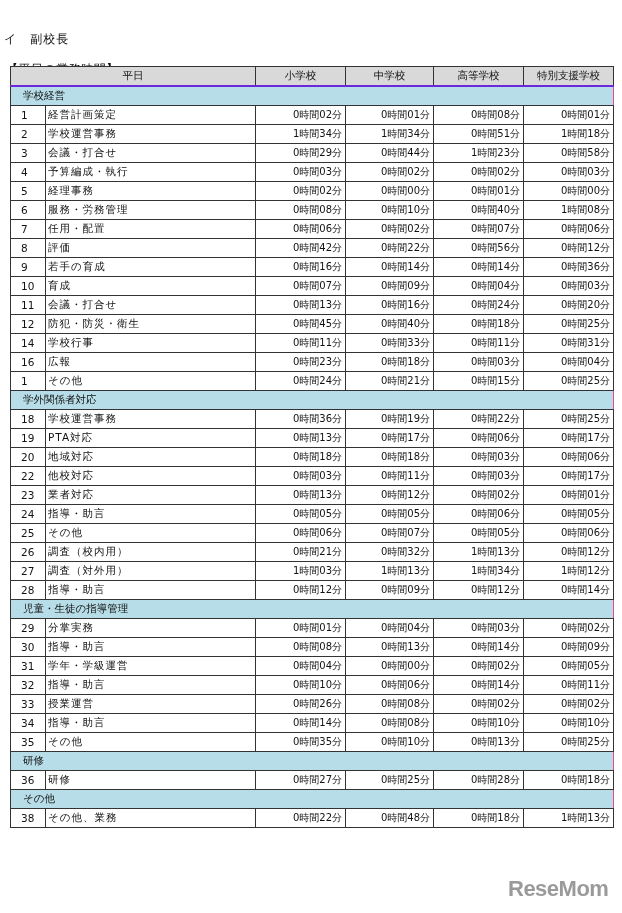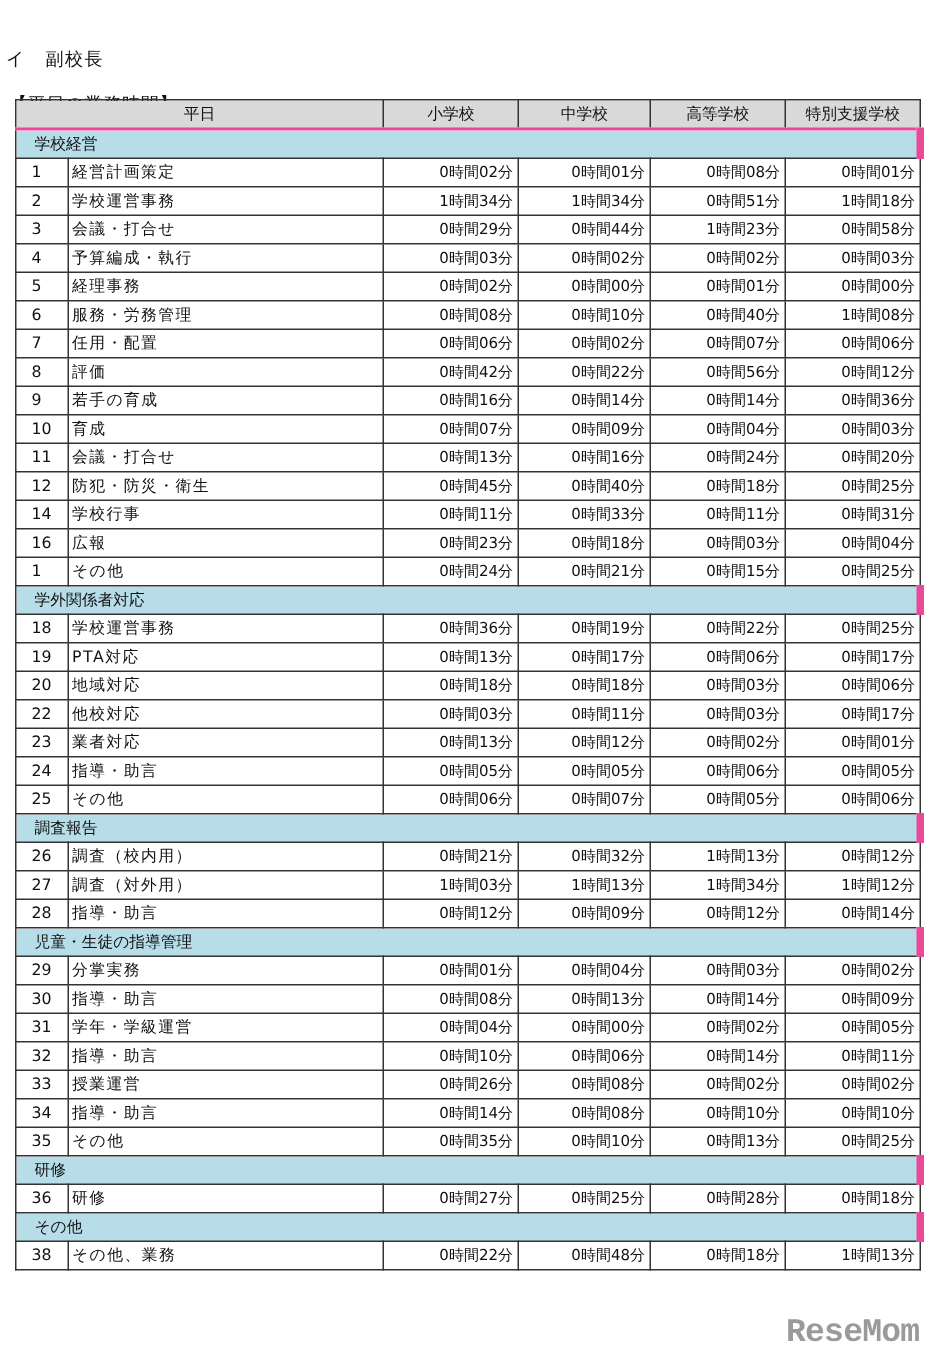--- a/index.html
+++ b/index.html
@@ -3,27 +3,27 @@
 <meta charset="utf-8">
 <style>
   html, body { margin: 0; padding: 0; background: #ffffff; }
   body { width: 622px; height: 913px; position: relative; overflow: hidden;
          font-family: "DejaVu Sans", "Liberation Sans", sans-serif; color: #111; }
   .title1 { position: absolute; left: 4px; top: 31px; font-size: 12px; letter-spacing: 1px; }
   .title2 { position: absolute; left: 6px; top: 61px; font-size: 12px; letter-spacing: 0.5px; }
   table { position: absolute; left: 10px; top: 66px; border-collapse: collapse; table-layout: fixed;
           width: 603px; font-size: 10.5px; }
   td, th { border: 1px solid #333; height: 18px; padding: 0 3px; white-space: nowrap; overflow: hidden; }
-  th { background: #d9d9d9; font-weight: normal; text-align: center; border-bottom: 2px solid #ec4899; }
-  tr.section td { background: #b7dde8; padding-left: 12px; border-left: 1px solid #333; border-right: 5px solid #ec4899; }
+  th { background: #d9d9d9; font-weight: normal; text-align: center; border-bottom: 2px solid #6d28d9; }
+  tr.section td { background: #b7dde8; padding-left: 12px; border-left: 1px solid #333; border-right: 1px solid #ec4899; }
   td.num { text-align: left; padding-left: 10px; }
   td.name { text-align: left; padding-left: 2px; letter-spacing: 1px; }
   td.val { text-align: right; padding-right: 3px; font-size: 10px; }
   .watermark { position: absolute; left: 508px; top: 876px; font-size: 22px; font-weight: bold;
-               color: rgba(120,120,120,0.75); font-family: Liberation Mono, monospace; letter-spacing: -0.5px; margin-left: 16px; }
+               color: rgba(120,120,120,0.75); font-family: Liberation Sans, sans-serif; letter-spacing: -0.5px; }
 </style>
 </head>
 <body>
 
 <div class="title1">イ　副校長</div>
 <div class="title2">【平日の業務時間】</div>
 
 <table>
   <colgroup>
     <col style="width:35px">
@@ -218,23 +218,20 @@
         <td class="val">0時間05分</td>
       </tr>
       <tr>
         <td class="num">25</td>
         <td class="name">その他</td>
         <td class="val">0時間06分</td>
         <td class="val">0時間07分</td>
         <td class="val">0時間05分</td>
         <td class="val">0時間06分</td>
       </tr>
-      <tr class="section">
-        <td colspan="6">調査報告</td>
-      </tr>
       <tr>
         <td class="num">26</td>
         <td class="name">調査（校内用）</td>
         <td class="val">0時間21分</td>
         <td class="val">0時間32分</td>
         <td class="val">1時間13分</td>
         <td class="val">0時間12分</td>
       </tr>
       <tr>
         <td class="num">27</td>

